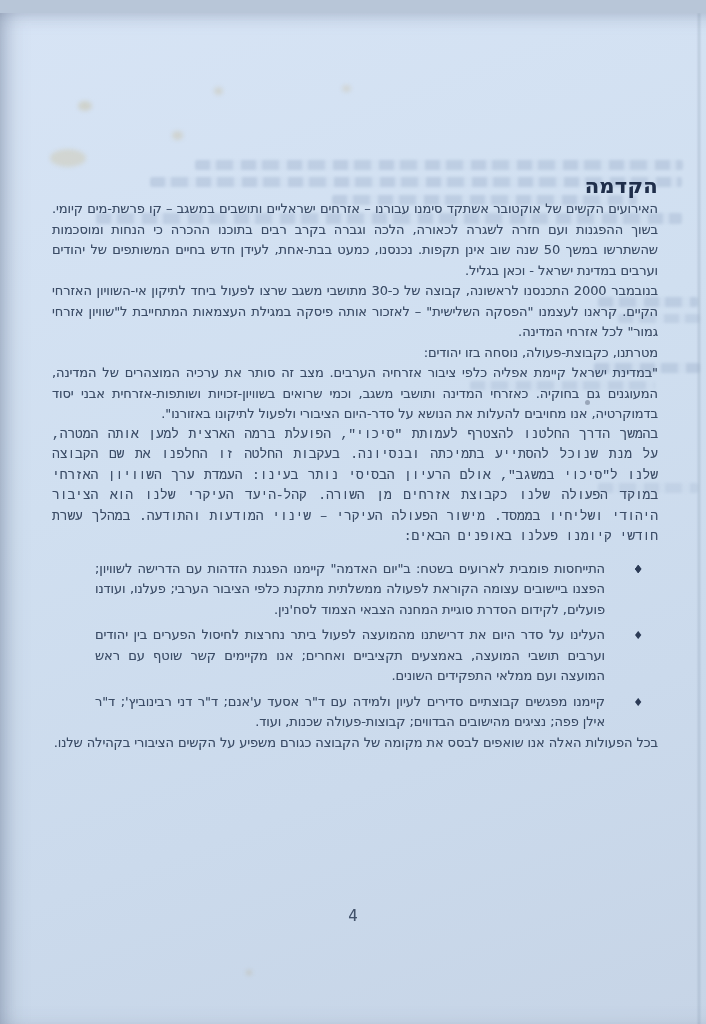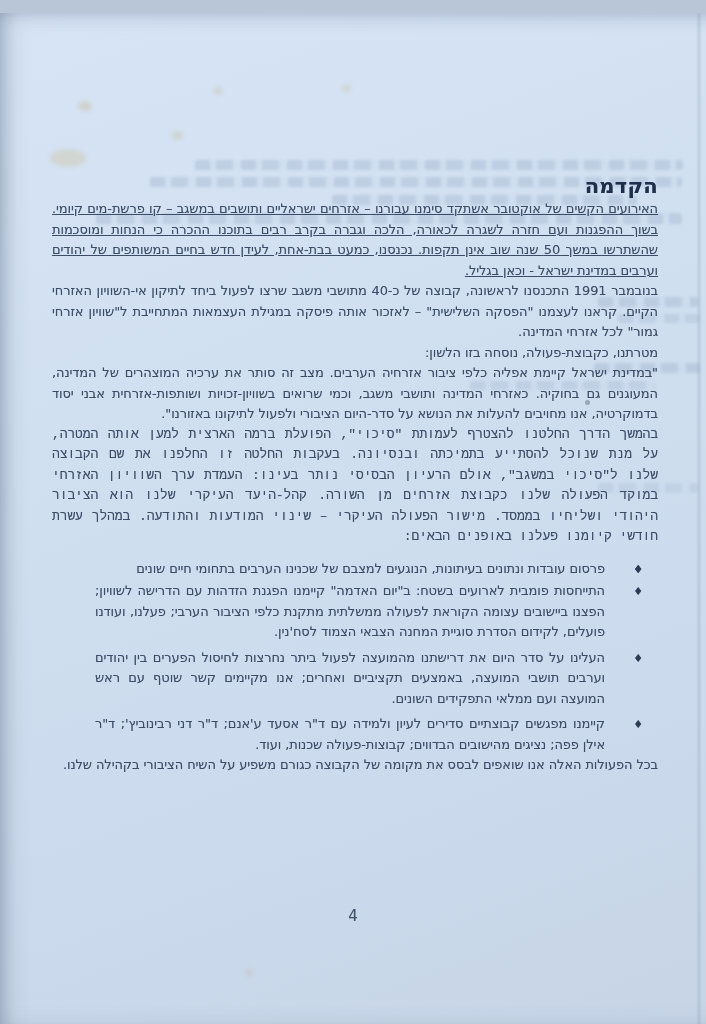--- a/index.html
+++ b/index.html
@@ -61,21 +61,21 @@
     text-align: justify;
     text-shadow: 0 0 0.5px rgba(59,76,102,0.35);
   }
   .title {
     margin: 160px 0 0 0;
     font-size: 21px; line-height: 26px; font-weight: bold;
     color: #1f2e4a; letter-spacing: 0.3px; text-align: right;
     text-shadow: 0 0 0.6px rgba(31,46,74,0.5);
   }
   .content p { margin: 0; }
-  .p-opening   { margin-top: 24px; text-decoration: underline; }
+  .p-opening   { margin-top: 24px; }
   .p-november  { margin-top: 14px; }
   .p-goal-intro{ margin-top: 15px; }
   .p-goal-quote{ margin-top: 0; }
   .p-sikkuy    { margin-top: 17px; font-family: Liberation Mono, monospace; }
   .bullets {
     list-style: none;
     margin: 11px 53px 0 43px; padding: 0;
   }
   .bullets li { position: relative; margin-top: 2px; }
   .bullets li.sp { margin-top: 5px; }
@@ -114,51 +114,50 @@
   <div class="stain s4"></div>
   <div class="stain s5"></div>
   <div class="stain s6"></div>
   <div class="stain s7"></div>
 
   <div class="content">
     <h1 class="title">הקדמה</h1>
 
     <p class="p-opening">האירועים הקשים של אוקטובר אשתקד סימנו עבורנו – אזרחים ישראליים ותושבים במשגב – קו פרשת-מים קיומי. בשוך ההפגנות ועם חזרה לשגרה לכאורה, הלכה וגברה בקרב רבים בתוכנו ההכרה כי הנחות ומוסכמות שהשתרשו במשך 50 שנה שוב אינן תקפות. נכנסנו, כמעט בבת-אחת, לעידן חדש בחיים המשותפים של יהודים וערבים במדינת ישראל - וכאן בגליל.</p>
 
-    <p class="p-november">בנובמבר 1991 התכנסנו לראשונה, קבוצה של כ-40 מתושבי משגב שרצו לפעול ביחד לתיקון אי-השוויון האזרחי הקיים. קראנו לעצמנו "הפסקה השלישית" – לאזכור אותה פיסקה במגילת העצמאות המתחייבת ל"שוויון אזרחי גמור" לכל אזרחי המדינה.</p>
+    <p class="p-november">בנובמבר 2000 התכנסנו לראשונה, קבוצה של כ-30 מתושבי משגב שרצו לפעול ביחד לתיקון אי-השוויון האזרחי הקיים. קראנו לעצמנו "הפסקה השלישית" – לאזכור אותה פיסקה במגילת העצמאות המתחייבת ל"שוויון אזרחי גמור" לכל אזרחי המדינה.</p>
 
-    <p class="p-goal-intro">מטרתנו, כקבוצת-פעולה, נוסחה בזו הלשון:</p>
+    <p class="p-goal-intro">מטרתנו, כקבוצת-פעולה, נוסחה בזו יהודים:</p>
 
     <p class="p-goal-quote">"במדינת ישראל קיימת אפליה כלפי ציבור אזרחיה הערבים. מצב זה סותר את ערכיה המוצהרים של המדינה, המעוגנים גם בחוקיה. כאזרחי המדינה ותושבי משגב, וכמי שרואים בשוויון-זכויות ושותפות-אזרחית אבני יסוד בדמוקרטיה, אנו מחויבים להעלות את הנושא על סדר-היום הציבורי ולפעול לתיקונו באזורנו".</p>
 
     <p class="p-sikkuy">בהמשך הדרך החלטנו להצטרף לעמותת "סיכוי", הפועלת ברמה הארצית למען אותה המטרה, על מנת שנוכל להסתייע בתמיכתה ובנסיונה. בעקבות החלטה זו החלפנו את שם הקבוצה שלנו ל"סיכוי במשגב", אולם הרעיון הבסיסי נותר בעינו: העמדת ערך השוויון האזרחי במוקד הפעולה שלנו כקבוצת אזרחים מן השורה. קהל-היעד העיקרי שלנו הוא הציבור היהודי ושליחיו בממסד. מישור הפעולה העיקרי – שינוי המודעות והתודעה. במהלך עשרת חודשי קיומנו פעלנו באופנים הבאים:</p>
 
     <ul class="bullets">
       <li>
         <span class="diamond">♦</span>
       </li>
       <li>
         <span class="diamond">♦</span>
-        <span>פרסום עובדות ונתונים בעיתונות, הנוגעים למצבם של שכנינו הערבים בתחומי חיים שונים</span>
       </li>
       <li>
         <span class="diamond">♦</span>
         <span>התייחסות פומבית לארועים בשטח: ב"יום האדמה" קיימנו הפגנת הזדהות עם הדרישה לשוויון; הפצנו ביישובים עצומה הקוראת לפעולה ממשלתית מתקנת כלפי הציבור הערבי; פעלנו, ועודנו פועלים, לקידום הסדרת סוגיית המחנה הצבאי הצמוד לסח'נין.</span>
       </li>
       <li class="sp">
         <span class="diamond">♦</span>
         <span>העלינו על סדר היום את דרישתנו מהמועצה לפעול ביתר נחרצות לחיסול הפערים בין יהודים וערבים תושבי המועצה, באמצעים תקציביים ואחרים; אנו מקיימים קשר שוטף עם ראש המועצה ועם ממלאי התפקידים השונים.</span>
       </li>
       <li class="sp">
         <span class="diamond">♦</span>
         <span>קיימנו מפגשים קבוצתיים סדירים לעיון ולמידה עם ד"ר אסעד ע'אנם; ד"ר דני רבינוביץ'; ד"ר אילן פפה; נציגים מהישובים הבדווים; קבוצות-פעולה שכנות, ועוד.</span>
       </li>
     </ul>
 
-    <p class="p-closing-1">בכל הפעולות האלה אנו שואפים לבסס את מקומה של הקבוצה כגורם משפיע על השיח הציבורי בקהילה שלנו.</p>
+    <p class="p-closing-1">בכל הפעולות האלה אנו שואפים לבסס את מקומה של הקבוצה כגורם משפיע על הקשים הציבורי בקהילה שלנו.</p>
 
   </div>
 
   <div class="page-number">4</div>
 
   <div class="edge-crease"></div>
   <div class="vignette"></div>
 </div>
 
 </body></html>

